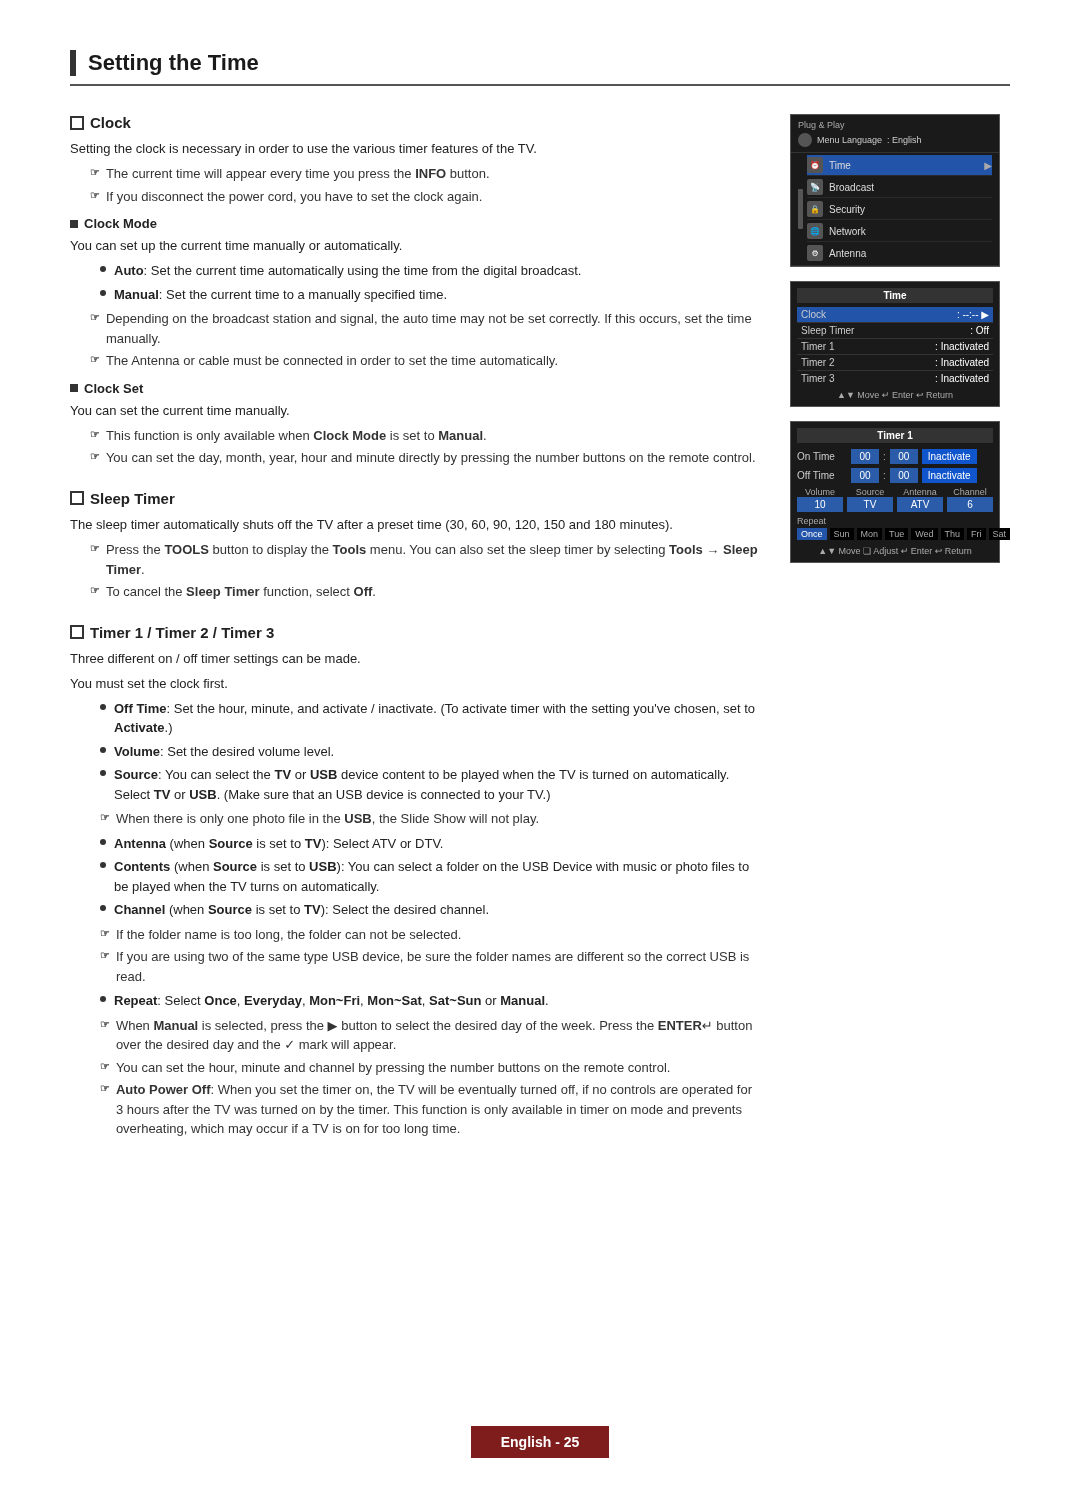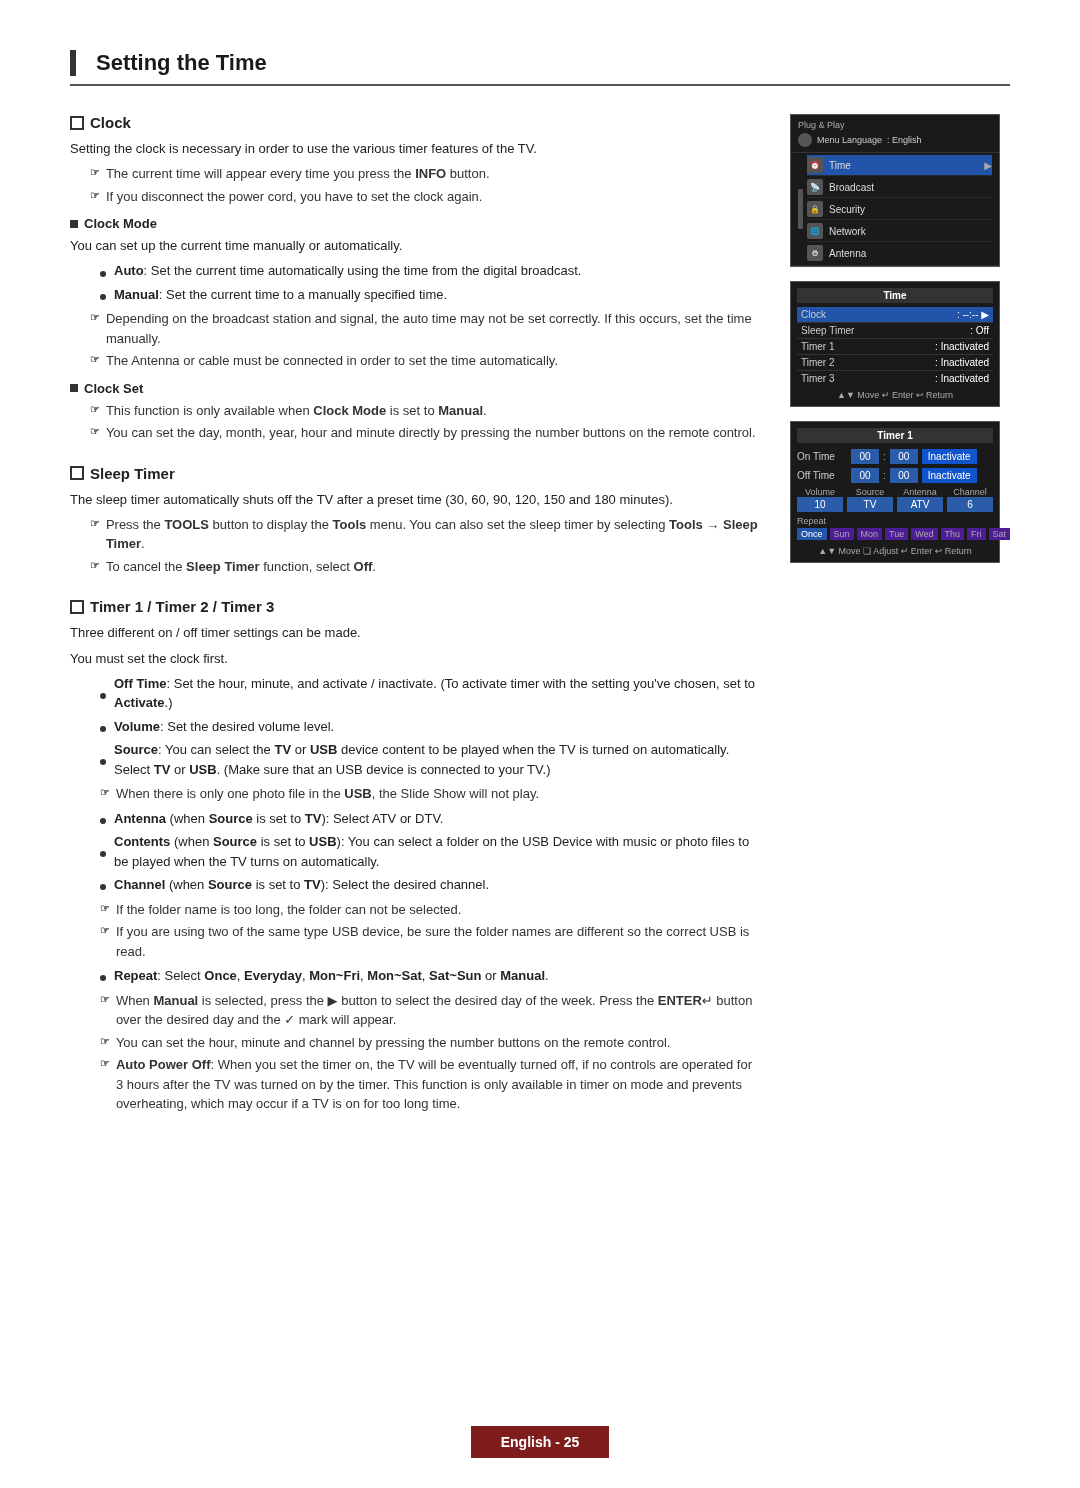--- a/index.html
+++ b/index.html
@@ -19,21 +19,21 @@
     
     .section-title {
       font-size: 22px;
       font-weight: bold;
       color: #1a1a1a;
       border-bottom: 2px solid #555;
       padding-bottom: 8px;
       margin-bottom: 28px;
       display: flex;
       align-items: center;
-      gap: 20px;
+      gap: 12px;
     }
     .title-bar {
       width: 6px;
       height: 26px;
       background: #333;
       display: inline-block;
       flex-shrink: 0;
     }
 
     
@@ -120,21 +120,21 @@
       line-height: 1.5;
       color: #333;
     }
 
     
     .bullet-list {
       margin: 5px 0 5px 30px;
     }
     .bullet-item {
       display: flex;
-      align-items: center;
+      align-items: flex-start;
       gap: 8px;
       margin-bottom: 4px;
     }
     .bullet {
       width: 6px;
       height: 6px;
       background: #333;
       border-radius: 50%;
       flex-shrink: 0;
       margin-top: 5px;
@@ -256,21 +256,21 @@
       color: #aaa;
       margin-bottom: 2px;
     }
     .repeat-days {
       display: flex;
       gap: 3px;
     }
     .day-btn {
       font-size: 9px;
       padding: 1px 4px;
-      background: #4c1d95;
+      background: #000000;
       color: #aaa;
     }
     .day-btn.active {
       background: #2255aa;
       color: #fff;
     }
 
     
     b { font-weight: bold; }
 
@@ -376,20 +376,21 @@
       </div>
       <div class="note-item">
         <span class="note-icon">☞</span>
         <span class="note-text">The Antenna or cable must be connected in order to set the time automatically.</span>
       </div>
 
       <div class="sub-heading">
         <span class="black-square"></span>
         <span class="sub-heading-text">Clock Set</span>
       </div>
+      <p class="body-text">You can set the current time manually.</p>
       <div class="note-item">
         <span class="note-icon">☞</span>
         <span class="note-text">This function is only available when <b>Clock Mode</b> is set to <b>Manual</b>.</span>
       </div>
       <div class="note-item">
         <span class="note-icon">☞</span>
         <span class="note-text">You can set the day, month, year, hour and minute directly by pressing the number buttons on the remote control.</span>
       </div>
 
       <div class="section-heading" style="margin-top:22px;">

